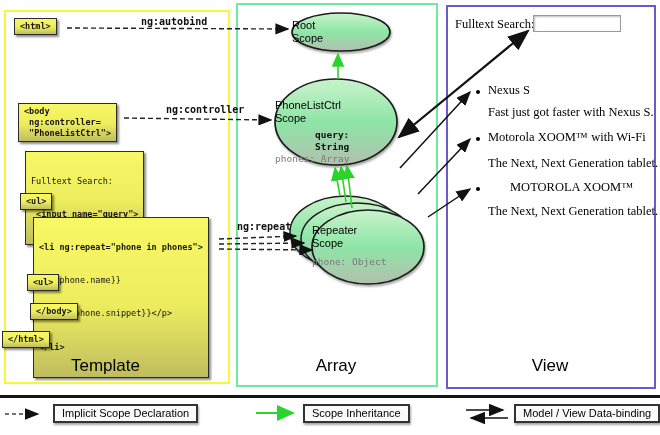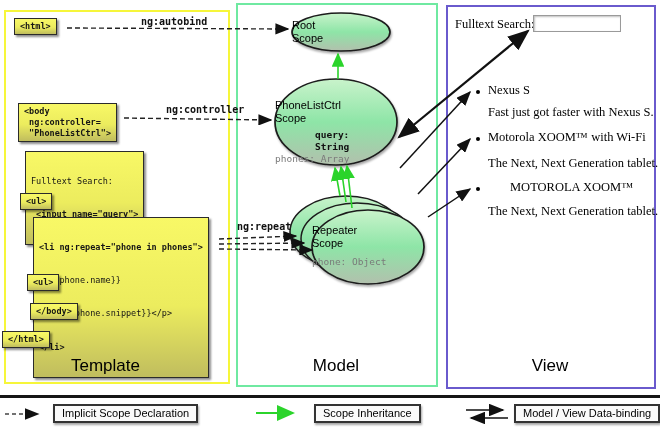--- a/index.html
+++ b/index.html
@@ -59,21 +59,21 @@
   #b1{left:476px;top:90px;} #b2{left:476px;top:137px;} #b3{left:476px;top:187px;}
   #t1{left:488px;top:83px;text-align:center;} #d1{left:488px;top:105px;}
   #t2{left:488px;top:130px;} #d2{left:488px;top:156px;}
   #t3{left:488px;top:180px;margin-left:22px;} #d3{left:488px;top:204px;}
   
   #sep{position:absolute;z-index:3;left:0;top:395px;width:660px;height:3px;background:#151515;}
   .legend-box{position:absolute;z-index:3;border:2px solid #333;background:#fafafa;
               box-shadow:1px 2px 2px rgba(0,0,0,.35);font-size:11px;line-height:13px;
               padding:1px 7px;white-space:nowrap;color:#000;}
   #leg-implicit{left:53px;top:404px;}
-  #leg-inherit{left:314px;top:404px;}
+  #leg-inherit{left:303px;top:404px;}
   #leg-binding{left:514px;top:404px;}
 </style>
 </head>
 <body>
 
 <div class="canvas">
 
   <div class="col" id="col-template"></div>
   <div class="col" id="col-model"></div>
   <div class="col" id="col-view"></div>
@@ -189,21 +189,21 @@
 
   <span class="bullet" id="b2"></span>
   <div class="vtext" id="t2">Motorola XOOM™ with Wi-Fi</div>
   <div class="vtext" id="d2">The Next, Next Generation tablet.</div>
 
   <span class="bullet" id="b3"></span>
   <div class="vtext" id="t3">MOTOROLA XOOM™</div>
   <div class="vtext" id="d3">The Next, Next Generation tablet.</div>
 
   <div class="collbl" id="lbl-template">Template</div>
-  <div class="collbl" id="lbl-model">Model</div>
+  <div class="collbl" id="lbl-model">Array</div>
   <div class="collbl" id="lbl-view">View</div>
 
   <div id="sep"></div>
   <div class="legend-box" id="leg-implicit">Implicit Scope Declaration</div>
   <div class="legend-box" id="leg-inherit">Scope Inheritance</div>
   <div class="legend-box" id="leg-binding">Model / View Data-binding</div>
 
 </div>
 
 </body></html>

